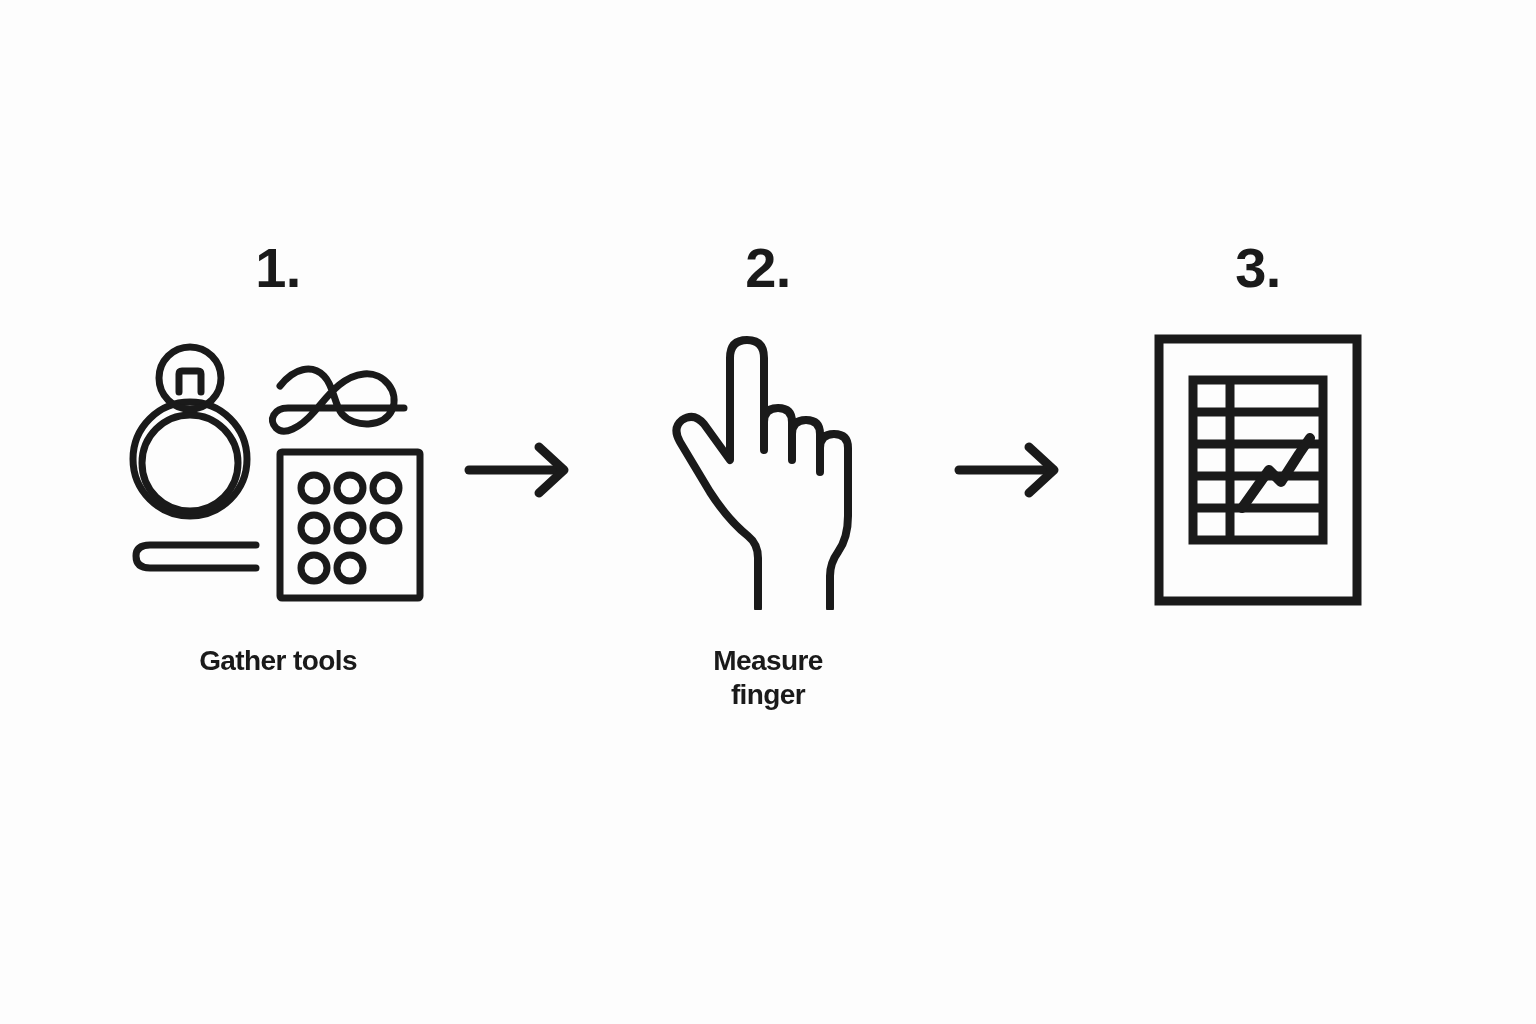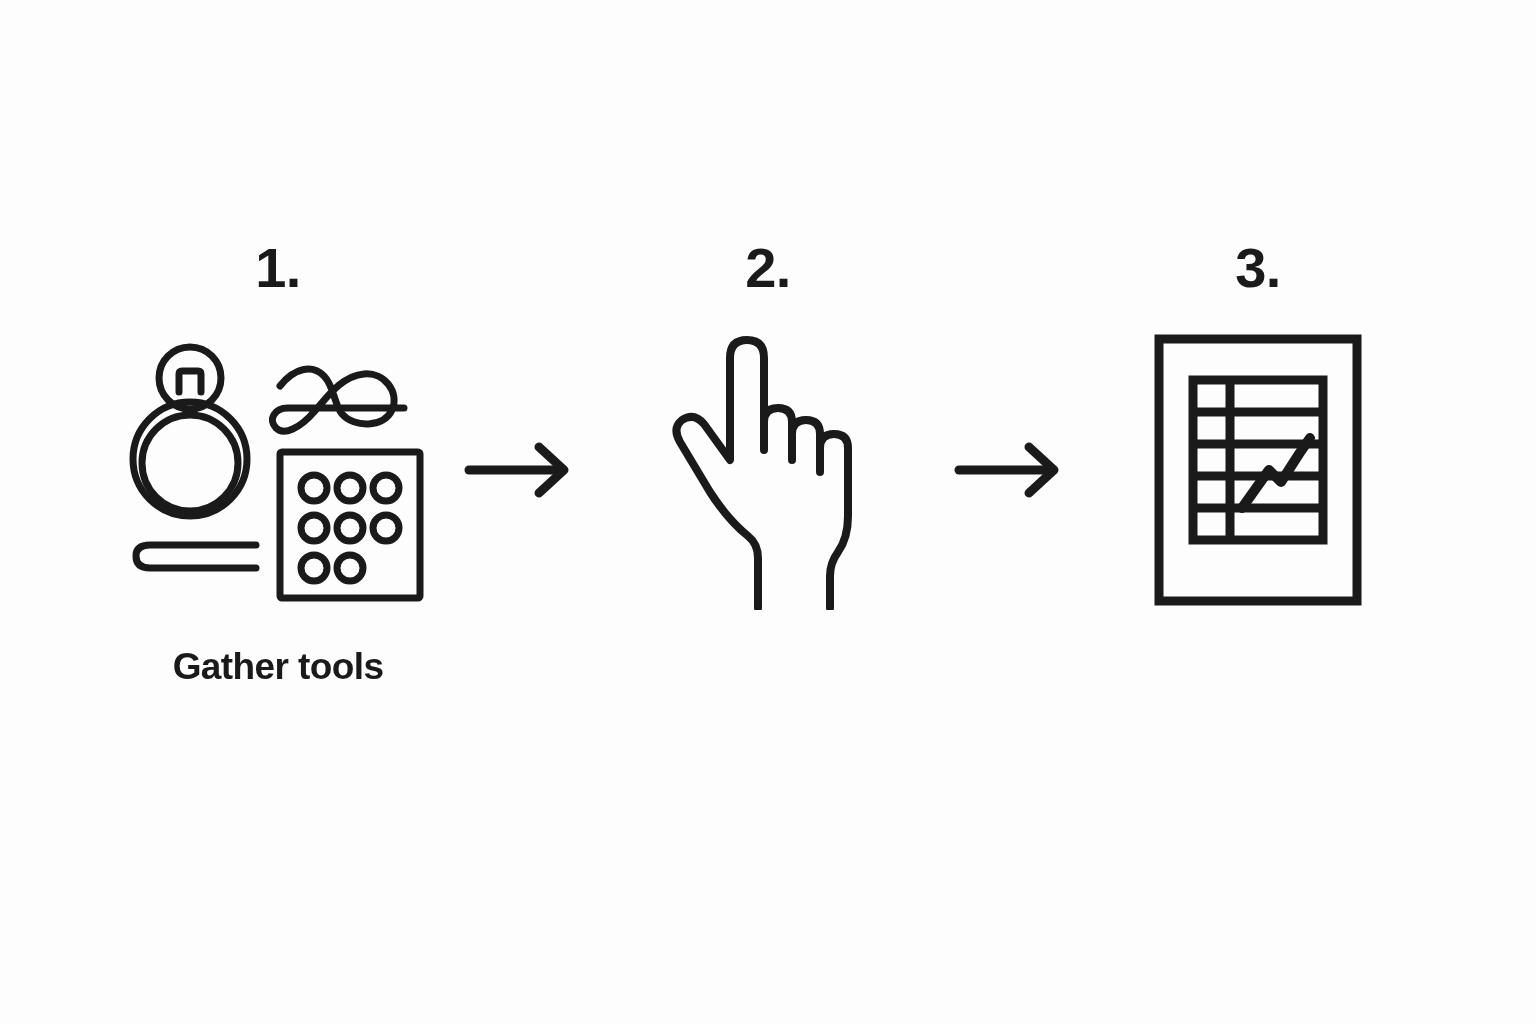--- a/index.html
+++ b/index.html
@@ -54,21 +54,21 @@
 
   .step-art {
     height: 280px;
     display: flex;
     align-items: center;
     justify-content: center;
   }
 
   .step-label {
     margin-top: 34px;
-    font-size: 37px;
+    font-size: 28px;
     font-weight: 700;
     color: #1a1a1a;
     line-height: 1.22;
     letter-spacing: -0.6px;
     text-align: center;
     white-space: pre-line;
   }
 
   
   .arrow-cell {
@@ -185,20 +185,22 @@
                      Q162 104 176 104
                      Q190 104 190 118
                      L190 186
                      Q190 208 180 222
                      Q172 233 172 246
                      L172 278" stroke-width="8"></path>
           </g>
         </svg>
       </div>
 
+      <div class="step-label">Measure
+finger</div>
     </div>
 
     <div class="arrow-cell">
       <svg width="120" height="60" viewBox="0 0 120 60">
         <path class="stroke" d="M6 30 L100 30" stroke-width="9"></path>
         <path class="stroke" d="M76 7 L101 30 L76 53" stroke-width="9"></path>
       </svg>
     </div>
 
     <div class="step">

